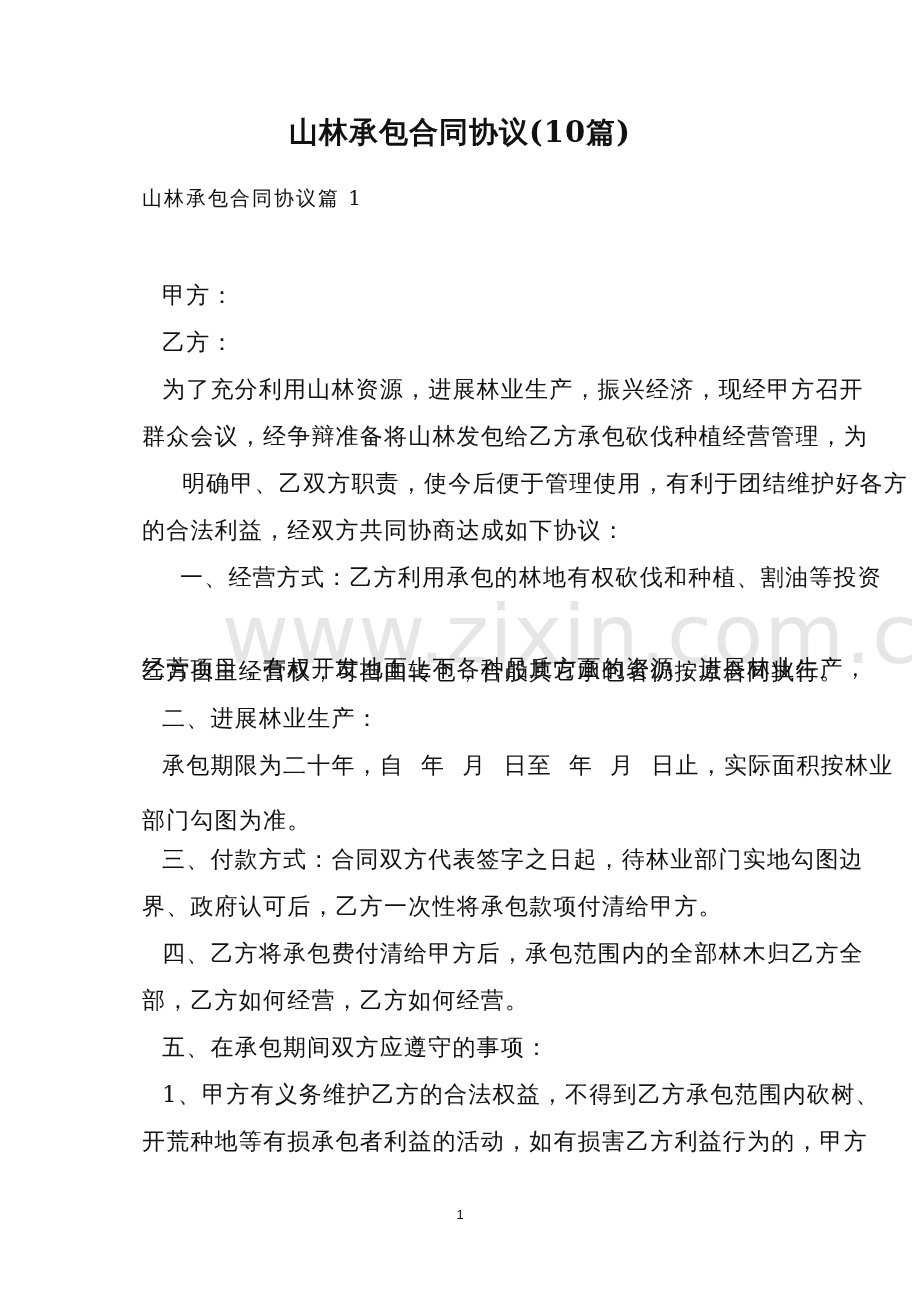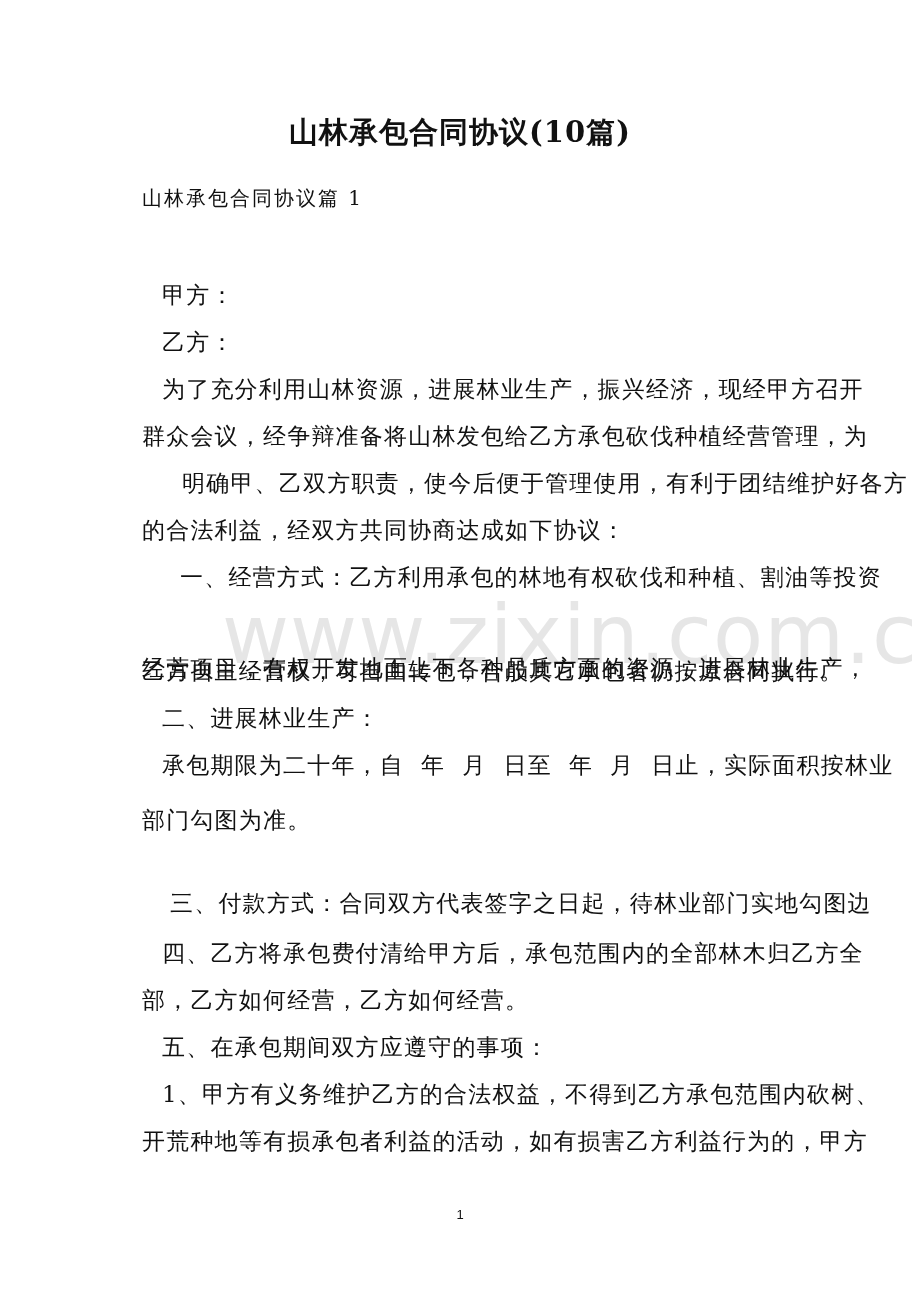--- a/index.html
+++ b/index.html
@@ -91,21 +91,22 @@
   <div class="line" style="top:515px;">的合法利益，经双方共同协商达成如下协议：</div>
 
   <div class="line indent" style="top:562px;margin-left:18px;">一、经营方式：乙方利用承包的林地有权砍伐和种植、割油等投资</div>
   <div class="line" style="top:609px;margin-top:44px;">经营项目，有权开发地面上下各种品质方面的资源，进展林业生产，</div>
   <div class="line" style="top:656px;">乙方自主经营权，可自由转包，合股其它承包者仍按原合同执行。</div>
 
   <div class="line indent" style="top:703px;">二、进展林业生产：</div>
   <div class="line indent" style="top:750px;white-space:pre;">承包期限为二十年，自  年  月  日至  年  月  日止，实际面积按林业</div>
   <div class="line" style="top:797px;margin-top:8px;">部门勾图为准。</div>
 
-  <div class="line indent" style="top:888px;margin-left:8px;">三、付款方式：合同双方代表签字之日起，待林业部门实地勾图边</div>
+  <div class="line indent" style="top:844px;">三、付款方式：合同双方代表签字之日起，待林业部门实地勾图边</div>
+  <div class="line" style="top:891px;">界、政府认可后，乙方一次性将承包款项付清给甲方。</div>
 
   <div class="line indent" style="top:938px;">四、乙方将承包费付清给甲方后，承包范围内的全部林木归乙方全</div>
   <div class="line" style="top:985px;">部，乙方如何经营，乙方如何经营。</div>
 
   <div class="line indent" style="top:1032px;">五、在承包期间双方应遵守的事项：</div>
   <div class="line indent" style="top:1079px;">1、甲方有义务维护乙方的合法权益，不得到乙方承包范围内砍树、</div>
   <div class="line" style="top:1126px;">开荒种地等有损承包者利益的活动，如有损害乙方利益行为的，甲方</div>
 
   <div class="page-number">1</div>
 </div>

